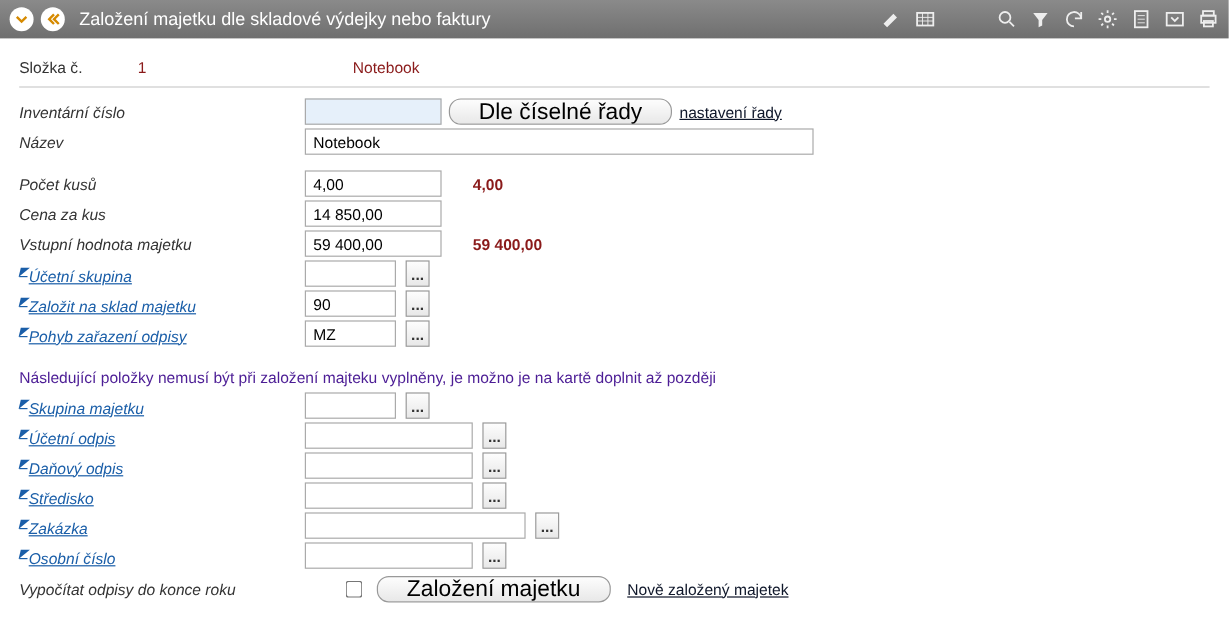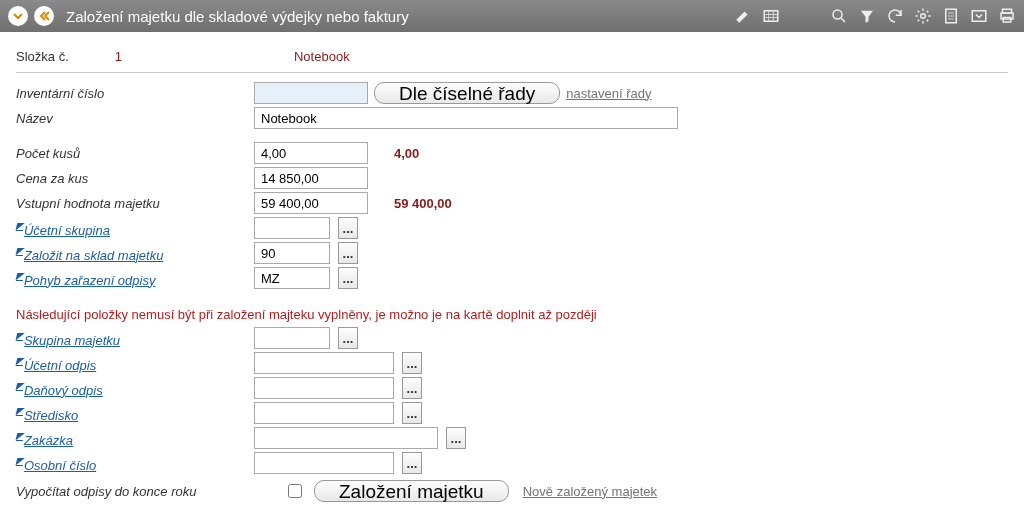--- a/index.html
+++ b/index.html
@@ -21,28 +21,28 @@
 input.text { border: 1px solid #aaa; height: 22px; padding: 0 6px; font-size: 13px; background: #fff; }
 input.text.blue { background: #e6f0fa; }
 .w-inv { width: 114px; }
 .w-name { width: 424px; }
 .w-num { width: 114px; }
 .w-date { width: 114px; }
 .w-short { width: 76px; }
 .w-med { width: 140px; }
 .w-long { width: 184px; }
 .btn { border: 1px solid #999; background: linear-gradient(#fdfdfd,#e8e8e8); border-radius: 10px; height: 22px; padding: 0 24px; font-size: 19px; cursor: pointer; }
-.link { color: #737373; text-decoration: underline; cursor: pointer; font-size: 13px; }
+.link { color: #0f172a; text-decoration: underline; cursor: pointer; font-size: 13px; }
 .linklabel { color: #1a5ea8; text-decoration: underline; cursor: pointer; display: inline-flex; align-items: flex-start; }
 .linklabel .marker { color: #1a5ea8; font-weight: bold; font-size: 9px; margin-right: 1px; position: relative; top: -2px; }
 .annot { color: #8a1a1a; font-weight: bold; margin-left: 20px; }
 .dropdown-btn { width: 20px; height: 22px; border: 1px solid #333; background: #fff; display: flex; align-items: center; justify-content: center; cursor: pointer; margin-left: -1px; }
 .dots-btn { width: 20px; height: 22px; border: 1px solid #999; background: linear-gradient(#fdfdfd,#e8e8e8); display: flex; align-items: center; justify-content: center; cursor: pointer; margin-left: 2px; font-weight: bold; }
 .spacer { height: 10px; }
-.note { color: #b91c1c; margin: 6px 0 4px 0; }
+.note { color: #4c1d95; margin: 6px 0 4px 0; }
 .chk { width: 14px; height: 14px; }
 .group { margin-bottom: 1px; gap: 40px; }
 </style>
 </head>
 <body>
 
 <div class="header">
   <div class="header-left">
     <div class="round-btn">
       <svg viewBox="0 0 12 12">

